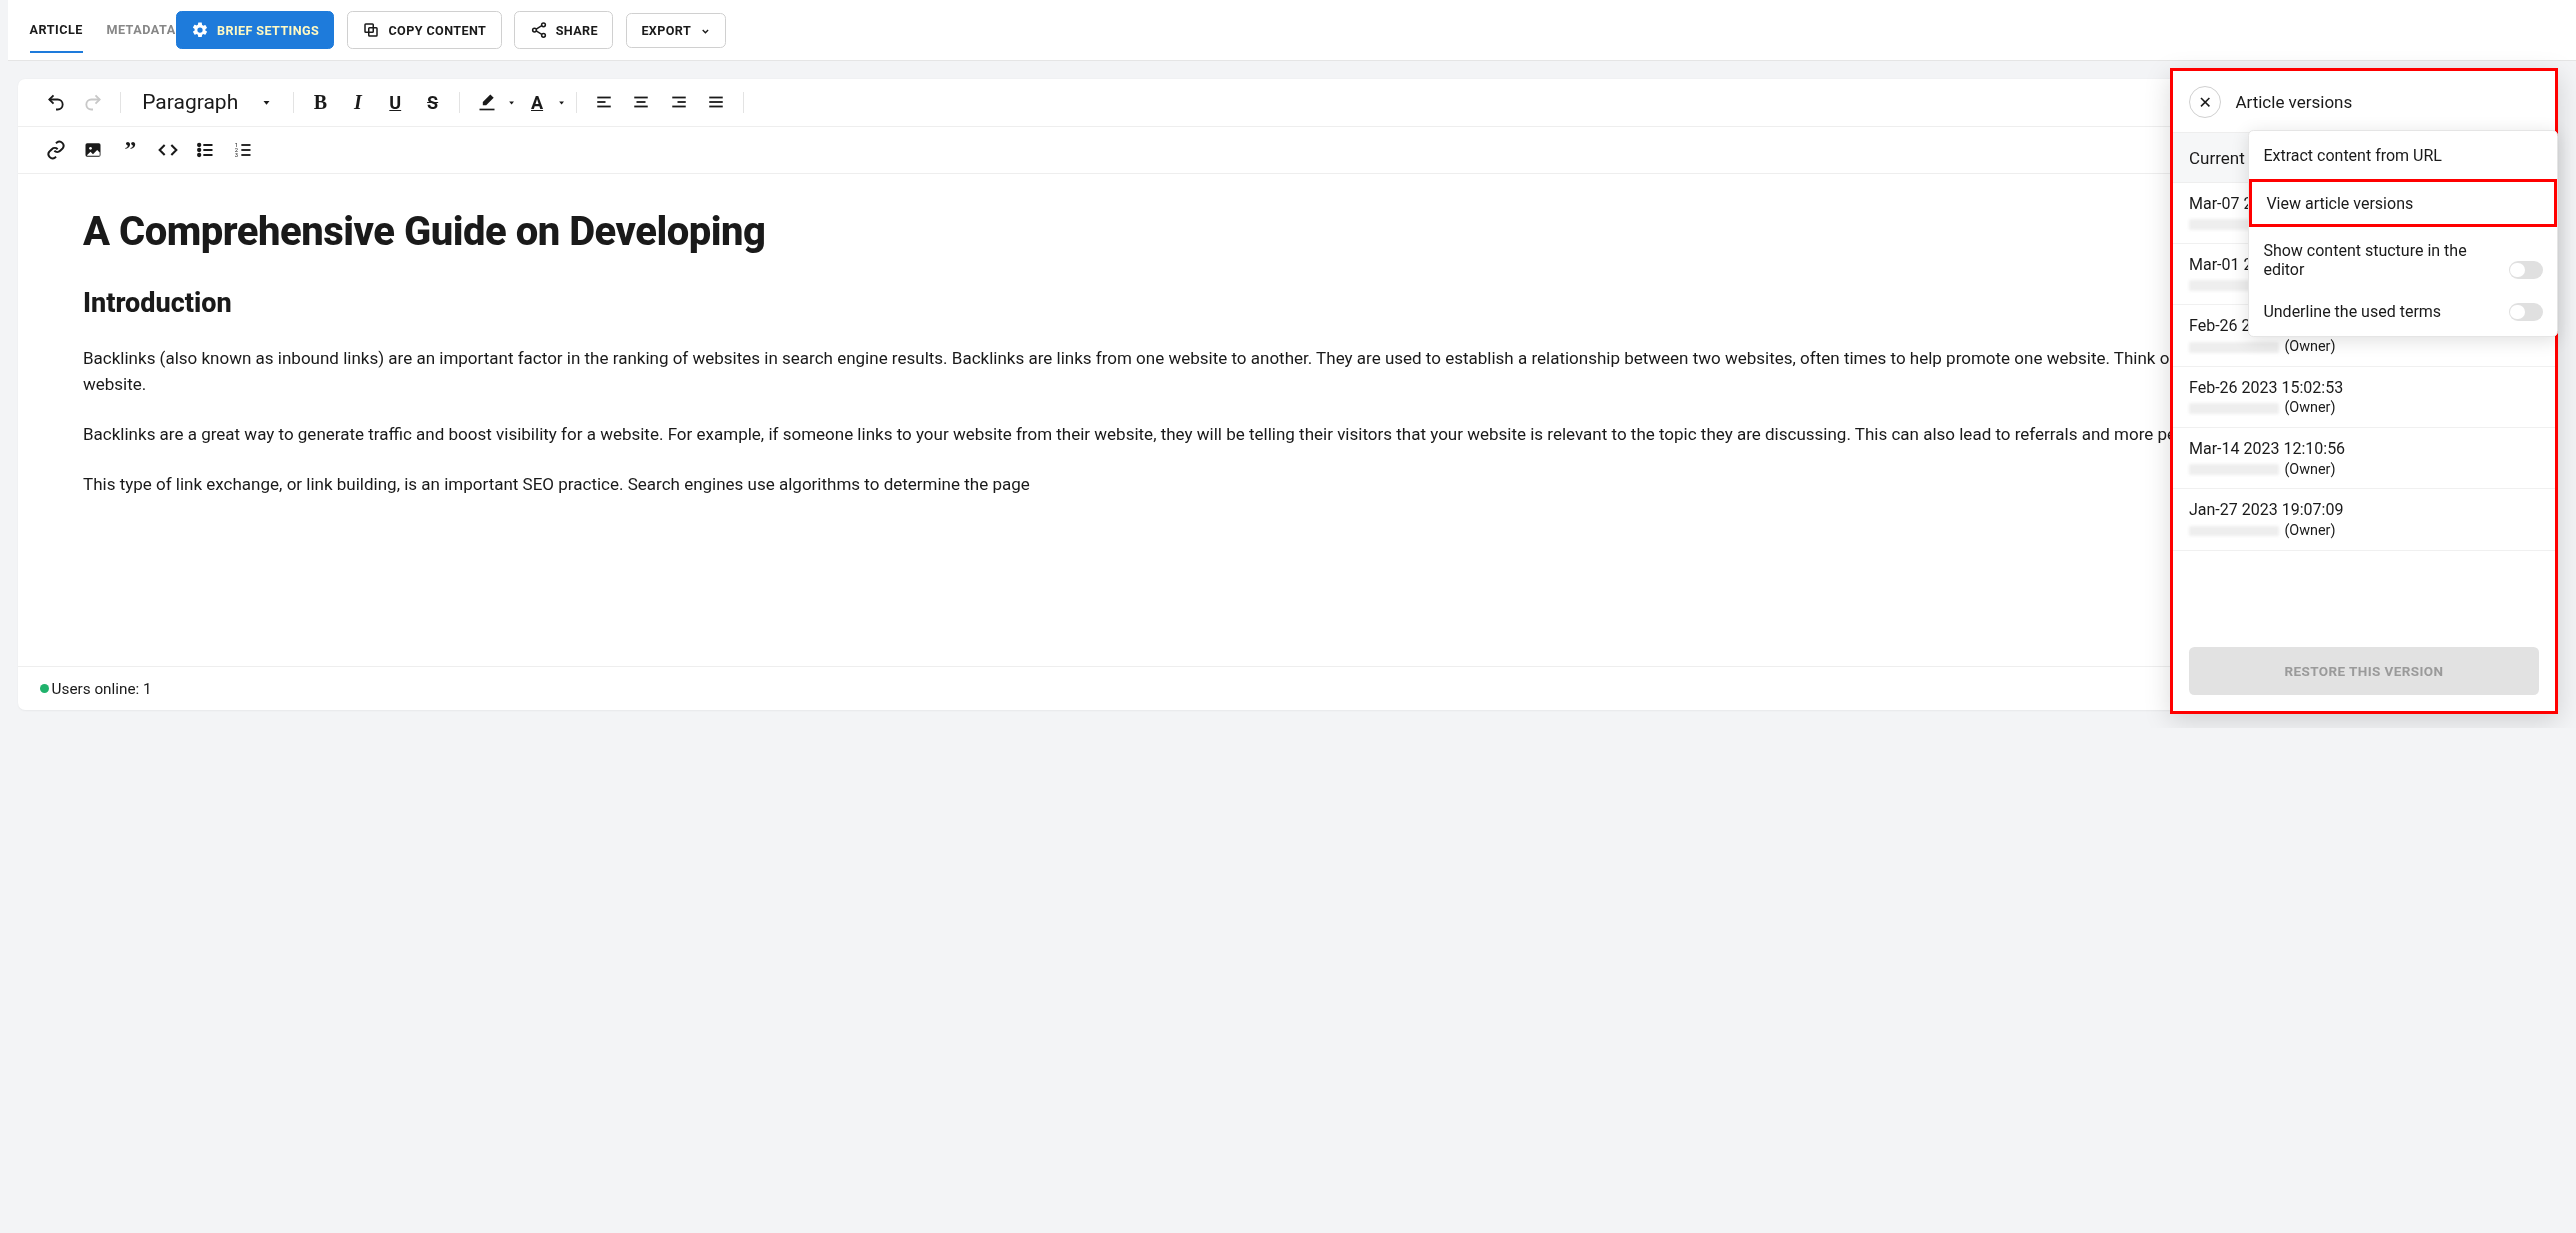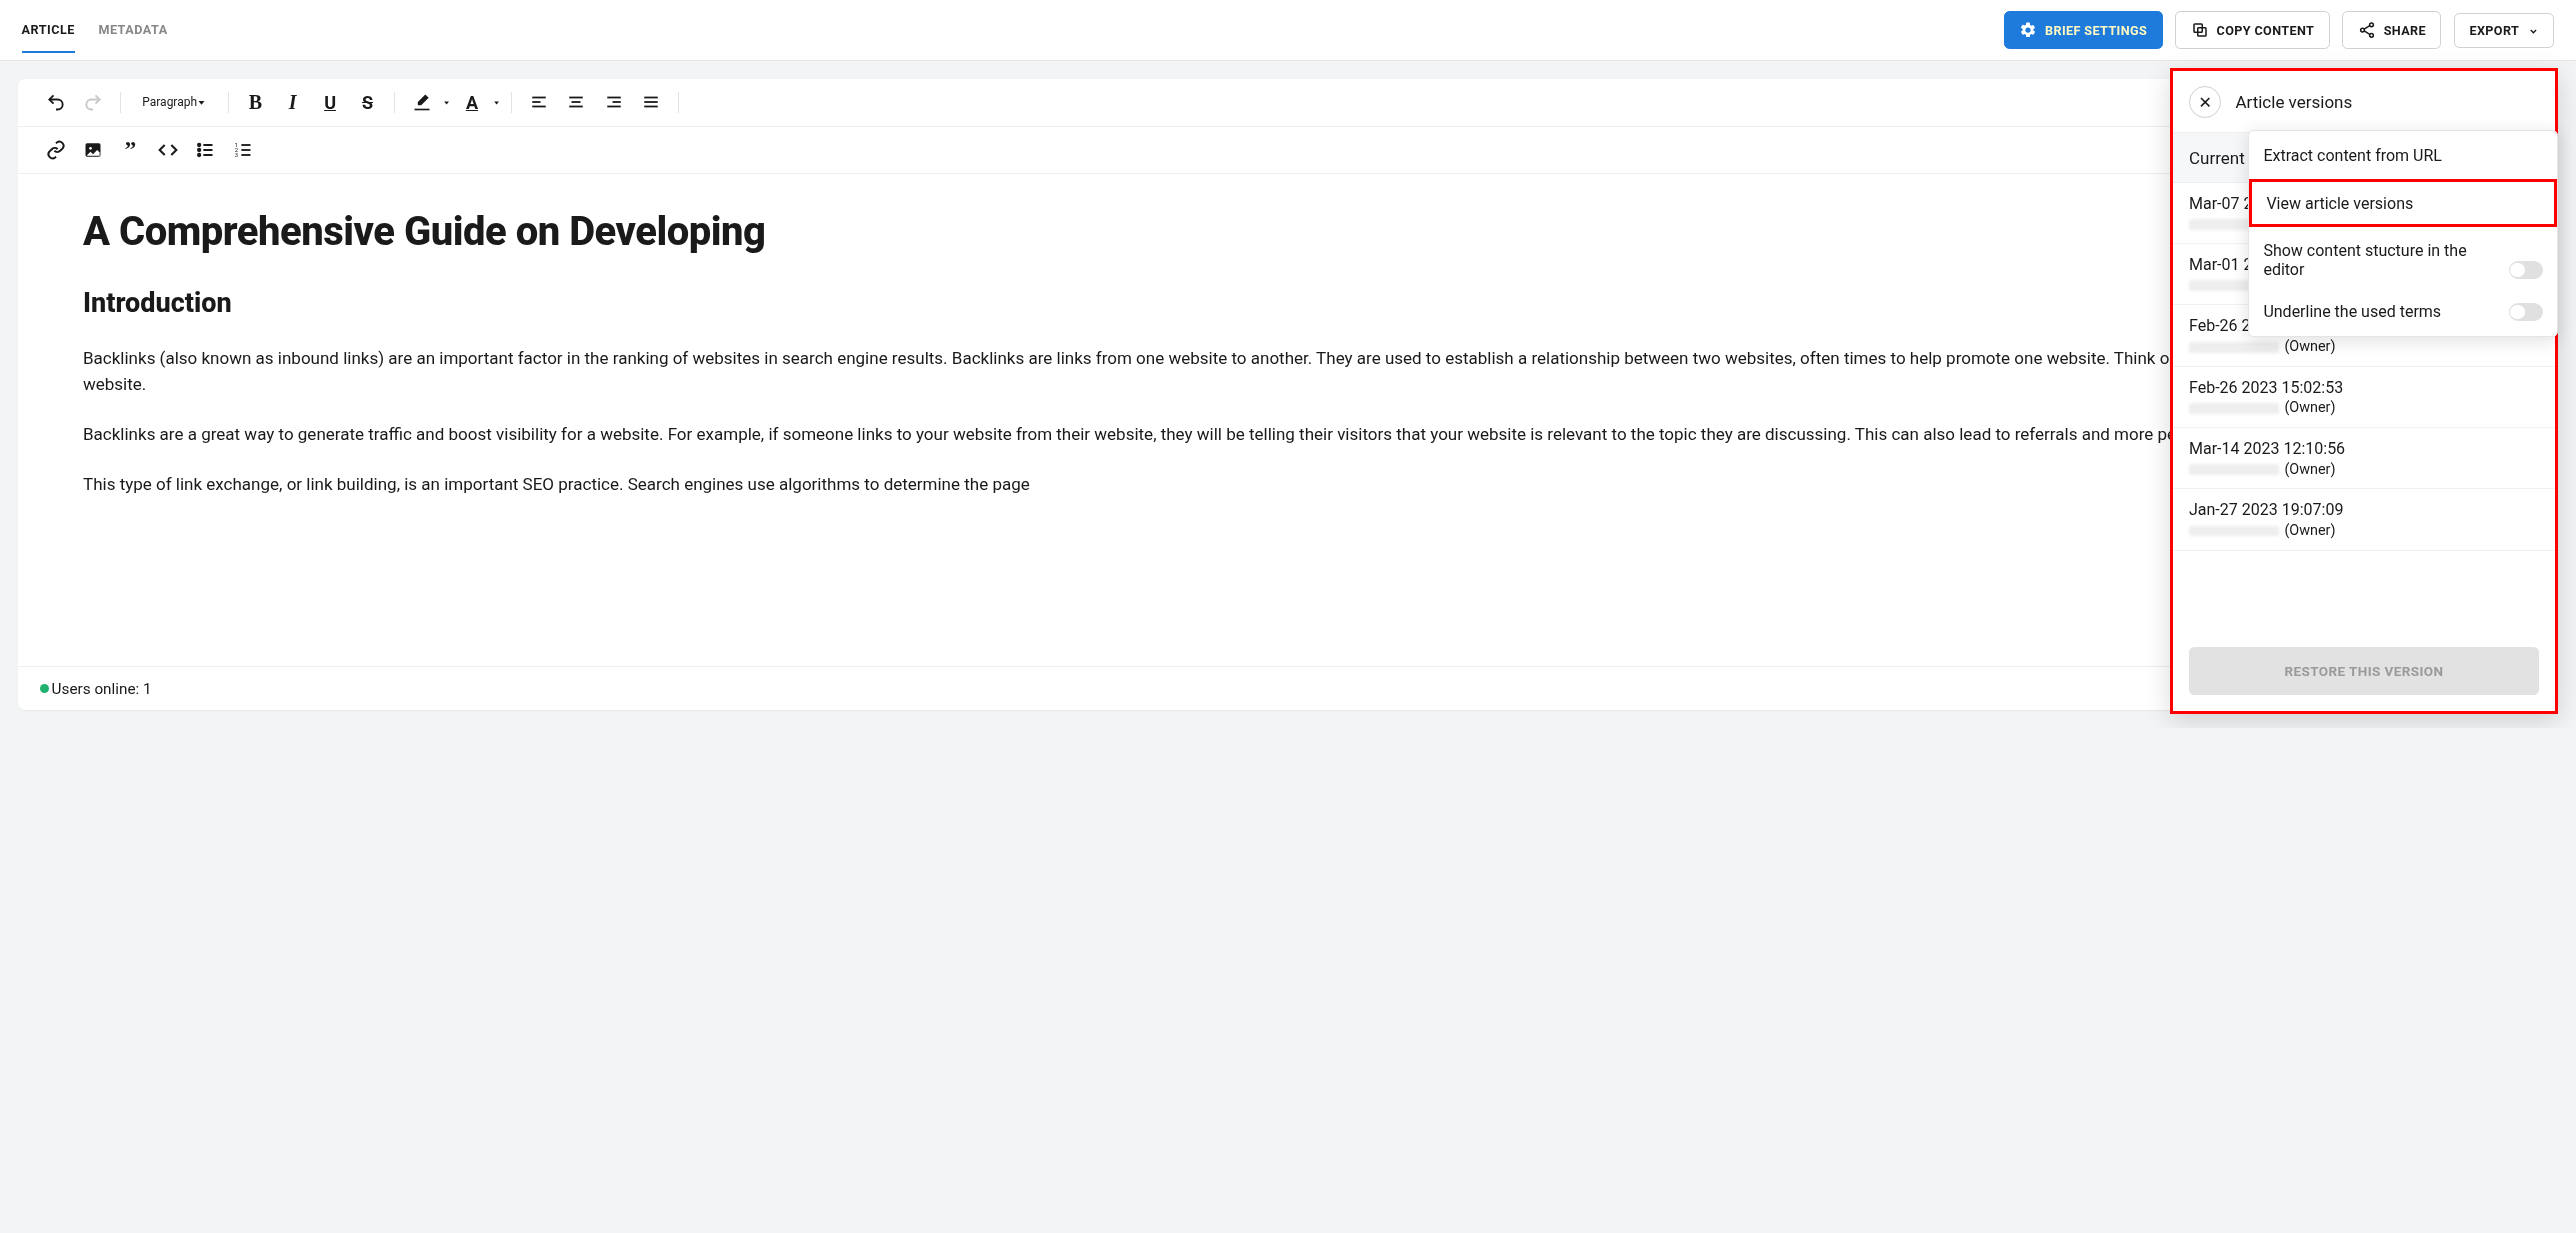--- a/index.html
+++ b/index.html
@@ -9,24 +9,24 @@
   background: #f3f4f6;
   color: #1a1a1a;
   font-size: 12.6px;
 }
 
 .app { width: 100%; }
 
 .top-bar {
   display: flex;
   align-items: center;
-  justify-content: space-between;
   background: #fff;
   padding: 7.2px 21.6px;
   border-bottom: 0.9px solid #e5e5e5;
+  margin-left: 8px;
 }
 
 .tabs { display: flex; gap: 23.5px; }
 .tab {
   padding: 14.4px 0;
   font-weight: 700;
   font-size: 12.6px;
   letter-spacing: 0.5px;
   color: #878787;
   cursor: pointer;
@@ -78,22 +78,22 @@
 .toolbar-row.first { position: relative; }
 .tool-group { display: flex; align-items: center; gap: 5.4px; padding: 7.2px 0; }
 .tool-sep { width: 0.9px; height: 21.6px; background: #e3e3e3; margin: 0 7.2px; }
 .tool-btn {
   width: 32px; height: 32px;
   display: flex; align-items: center; justify-content: center;
   border-radius: 3.6px;
   cursor: pointer;
 }
 .para-select {
-  display: flex; align-items: center; gap: 0;
-  padding: 7.2px 10.8px; cursor: pointer; font-size: 12px; justify-content: space-between;
+  display: flex; align-items: center; gap: 24px;
+  padding: 7.2px 10.8px; cursor: pointer; font-size: 21px; justify-content: space-between;
 }
 
 .rewrite-btn {
   background: #e3e3e3; border: none; color: #888;
   font-weight: 700; padding: 9px 14.4px; border-radius: 5.4px;
   letter-spacing: 0.4px; cursor: default;
   margin-left: auto;
 }
 .more-btn {
   background: #5c5b8a; color: #fff; border: none;

